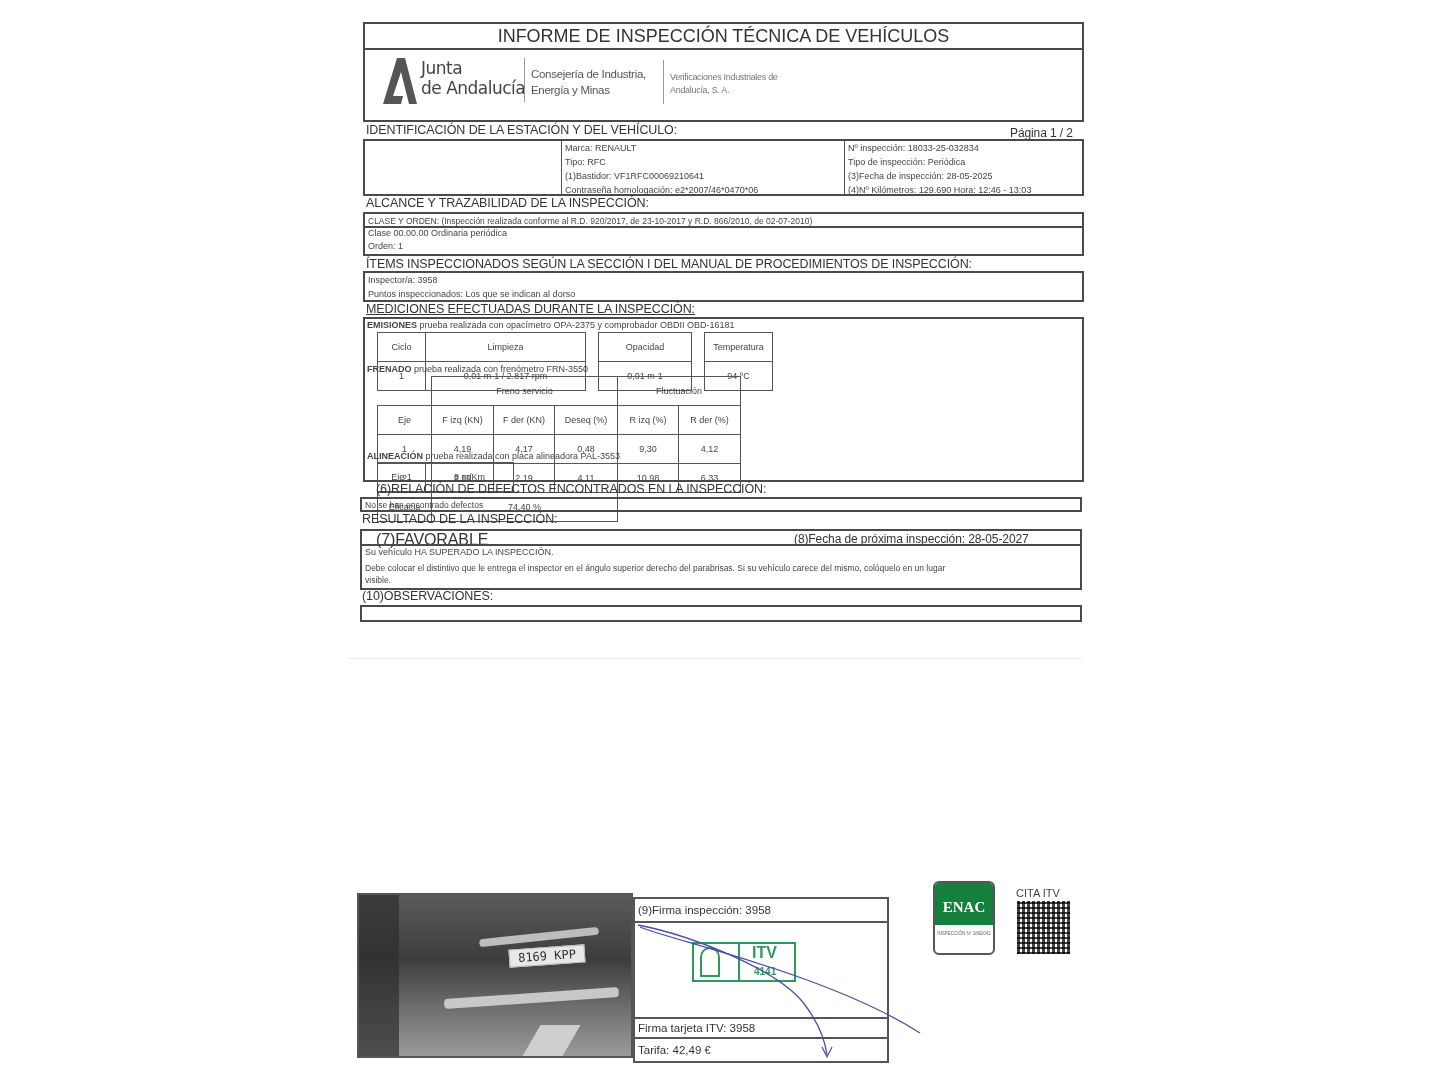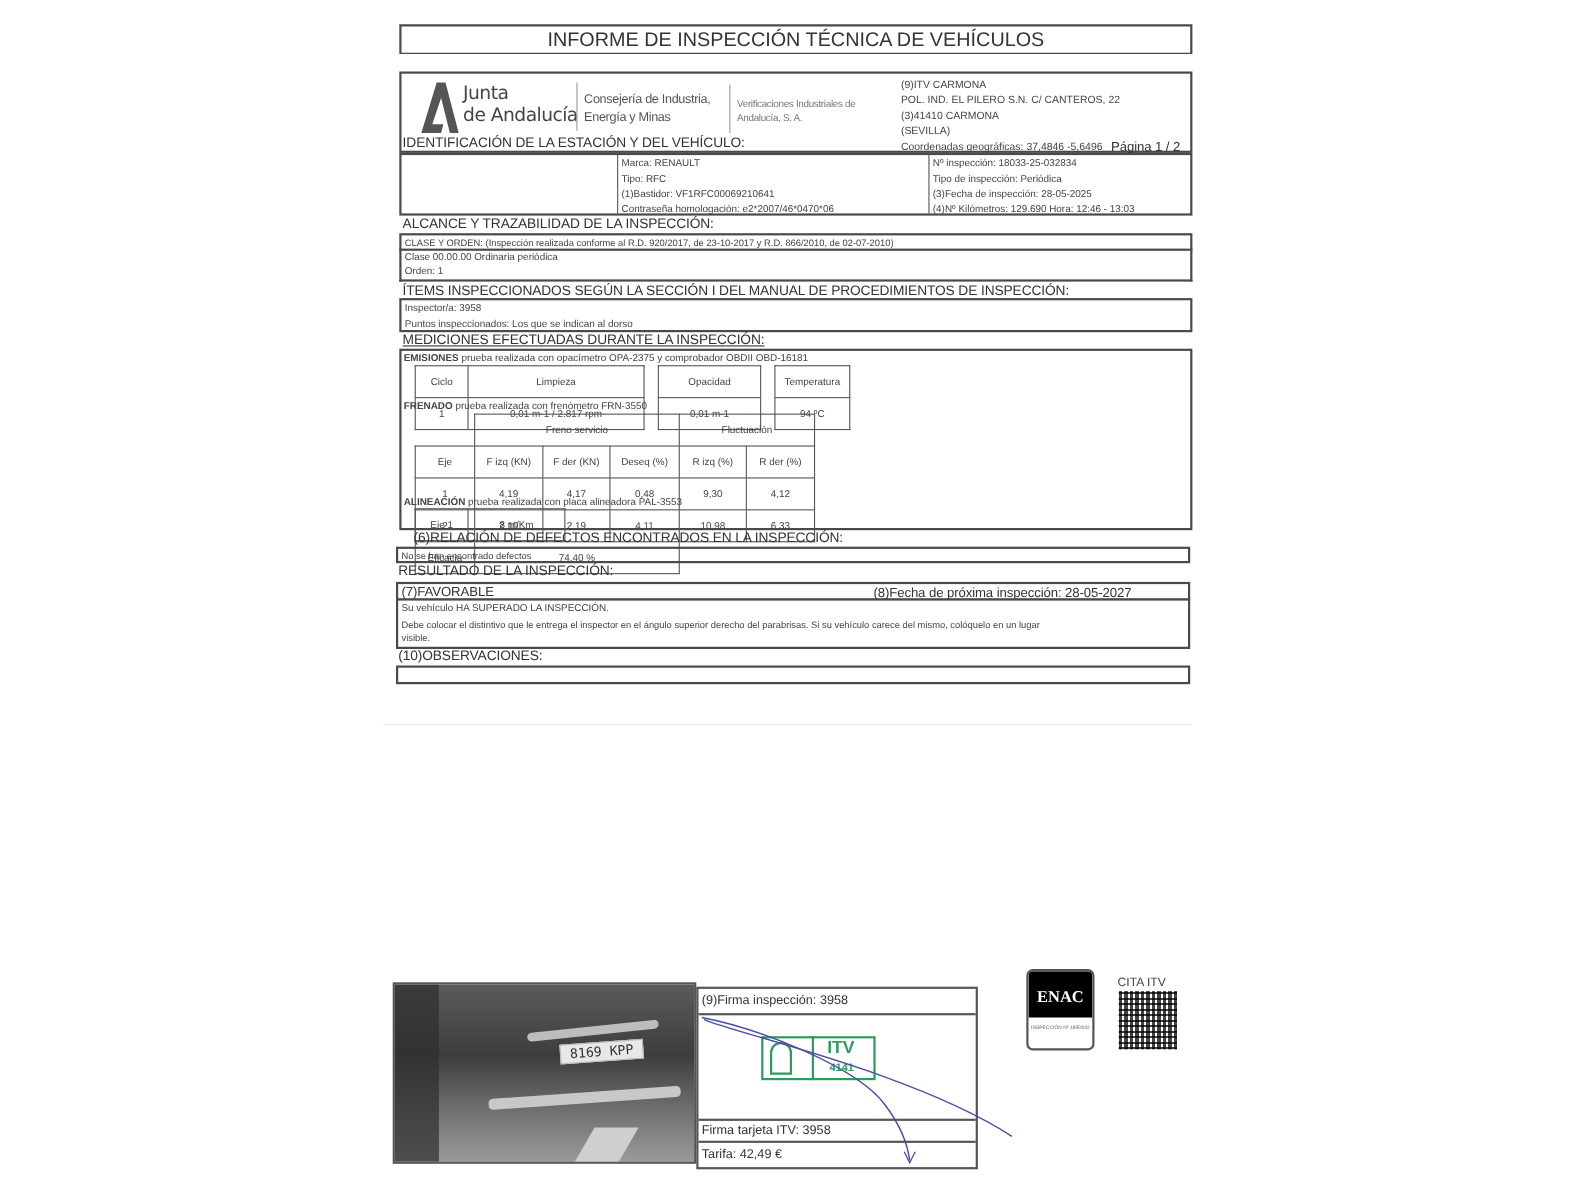--- a/index.html
+++ b/index.html
@@ -4,21 +4,21 @@
 <style>
   * { box-sizing: border-box; margin: 0; padding: 0; }
   html, body { width: 1440px; height: 1080px; background: #ffffff; overflow: hidden; }
   body { position: relative; font-family: "Liberation Sans", sans-serif; color: #3a3a3a; }
 
   .abs { position: absolute; }
   .box { border: 2px solid #4a4a4a; }
 
   
   #title-box { left: 363px; top: 22px; width: 721px; height: 27px; border: 2px solid #4a4a4a; border-bottom: 1px solid #4a4a4a; text-align: center; font-size: 18px; line-height: 24px; color: #333; }
-  #logo-box { left: 363px; top: 48px; width: 721px; height: 74px; border: 2px solid #4a4a4a; margin-top: 17px; }
+  #logo-box { left: 363px; top: 48px; width: 721px; height: 74px; border: 2px solid #4a4a4a; }
   .logo-a { left: 14px; top: 6px; width: 40px; height: 50px; }
   .junta { left: 56px; top: 8px; font-size: 17px; line-height: 20px; color: #444; font-family: "DejaVu Sans", sans-serif; letter-spacing: -0.5px; }
   .vsep { width: 1px; background: #999; }
   .consejeria { left: 166px; top: 16px; font-size: 11.5px; line-height: 16px; color: #555; letter-spacing: -0.3px; }
   .verific { left: 305px; top: 21px; font-size: 9px; line-height: 13px; color: #777; letter-spacing: -0.3px; }
   .station { left: 454px; top: 4px; font-size: 9.5px; line-height: 14px; color: #444; }
 
   .section-title { font-size: 12.5px; color: #333; letter-spacing: -0.1px; white-space: nowrap; }
   .small { font-size: 9px; line-height: 14px; color: #444; white-space: nowrap; }
 
@@ -55,27 +55,20 @@
   <div class="abs vsep" style="left:159px;top:8px;height:44px;"></div>
   <div class="abs consejeria">
     <div>Consejería de Industria,</div>
     <div>Energía y Minas</div>
   </div>
   <div class="abs vsep" style="left:298px;top:10px;height:44px;"></div>
   <div class="abs verific">
     <div>Verificaciones Industriales de</div>
     <div>Andalucía, S. A.</div>
   </div>
-  <div class="abs station">
-    <div>(9)ITV CARMONA</div>
-    <div>POL. IND. EL PILERO S.N. C/ CANTEROS, 22</div>
-    <div>(3)41410 CARMONA</div>
-    <div>(SEVILLA)</div>
-    <div>Coordenadas geográficas: 37,4846   -5,6496</div>
-  </div>
 </div>
 
 <div class="abs section-title" style="left:366px;top:123px;">IDENTIFICACIÓN DE LA ESTACIÓN Y DEL VEHÍCULO:</div>
 <div class="abs section-title" style="left:1010px;top:126px;font-size:12px;">Página 1 / 2</div>
 <div class="abs box" style="left:363px;top:139px;width:721px;height:57px;">
   <div class="abs vsep" style="left:196px;top:0;height:53px;background:#555;"></div>
   <div class="abs small" style="left:200px;top:0px;">
     <div>Marca: RENAULT</div>
     <div>Tipo: RFC</div>
     <div>(1)Bastidor: VF1RFC00069210641</div>
@@ -198,21 +191,21 @@
     </table>
 </div>
 
 <div class="abs section-title" style="left:362px;top:482px;margin-left:14px;">(6)RELACIÓN DE DEFECTOS ENCONTRADOS EN LA INSPECCIÓN:</div>
 <div class="abs box" style="left:360px;top:497px;width:722px;height:15px;">
   <div class="abs small" style="left:3px;top:-1px;font-size:8.5px;">No se han encontrado defectos</div>
 </div>
 
 <div class="abs section-title" style="left:362px;top:512px;">RESULTADO DE LA INSPECCIÓN:</div>
 <div class="abs box" style="left:360px;top:529px;width:722px;height:17px;">
-  <div class="abs section-title" style="left:3px;top:0px;font-size:12px;">(7)FAVORABLE</div>
+  <div class="abs section-title" style="left:14px;top:0px;font-size:16px;">(7)FAVORABLE</div>
   <div class="abs section-title" style="left:432px;top:1px;font-size:12px;">(8)Fecha de próxima inspección: 28-05-2027</div>
 </div>
 <div class="abs box" style="left:360px;top:544px;width:722px;height:46px;border-top:1px solid #4a4a4a;">
   <div class="abs small" style="left:3px;top:0px;">Su vehículo HA SUPERADO LA INSPECCIÓN.</div>
   <div class="abs small" style="left:3px;top:16px;font-size:8.5px;">Debe colocar el distintivo que le entrega el inspector en el ángulo superior derecho del parabrisas. Si su vehículo carece del mismo, colóquelo en un lugar</div>
   <div class="abs small" style="left:3px;top:28px;font-size:8.5px;">visible.</div>
 </div>
 
 <div class="abs section-title" style="left:362px;top:589px;">(10)OBSERVACIONES:</div>
 <div class="abs box" style="left:360px;top:605px;width:722px;height:17px;"></div>
@@ -239,18 +232,18 @@
   <div class="sign-row" style="top:142px;height:20px;line-height:18px;">Tarifa: 42,49 €</div>
 </div>
 
 <svg class="abs" style="left:630px;top:915px;" width="300" height="150">
   <path d="M10,12 C40,25 200,60 290,118" stroke="#4b4fa0" stroke-width="1.3" fill="none"></path>
   <path d="M8,10 C60,20 150,55 175,90 C190,110 195,125 197,140" stroke="#4b4fa0" stroke-width="1.3" fill="none"></path>
   <path d="M192,132 L197,142 L202,132" stroke="#4b4fa0" stroke-width="1.2" fill="none"></path>
 </svg>
 
 <div class="abs enac">
-  <div style="height:42px;background:#000000;color:#fff;text-align:center;padding-top:16px;font-family:'Liberation Serif',serif;font-size:15px;font-weight:bold;">ENAC</div>
+  <div style="height:42px;background:#15803d;color:#fff;text-align:center;padding-top:16px;font-family:'Liberation Serif',serif;font-size:15px;font-weight:bold;">ENAC</div>
   <div style="font-size:4.5px;text-align:center;color:#666;padding-top:6px;">INSPECCIÓN Nº 18/EI042</div>
 </div>
 
 <div class="abs" style="left:1016px;top:887px;font-size:11px;color:#444;">CITA ITV</div>
 <div class="abs qr"></div>
 
 </body></html>

